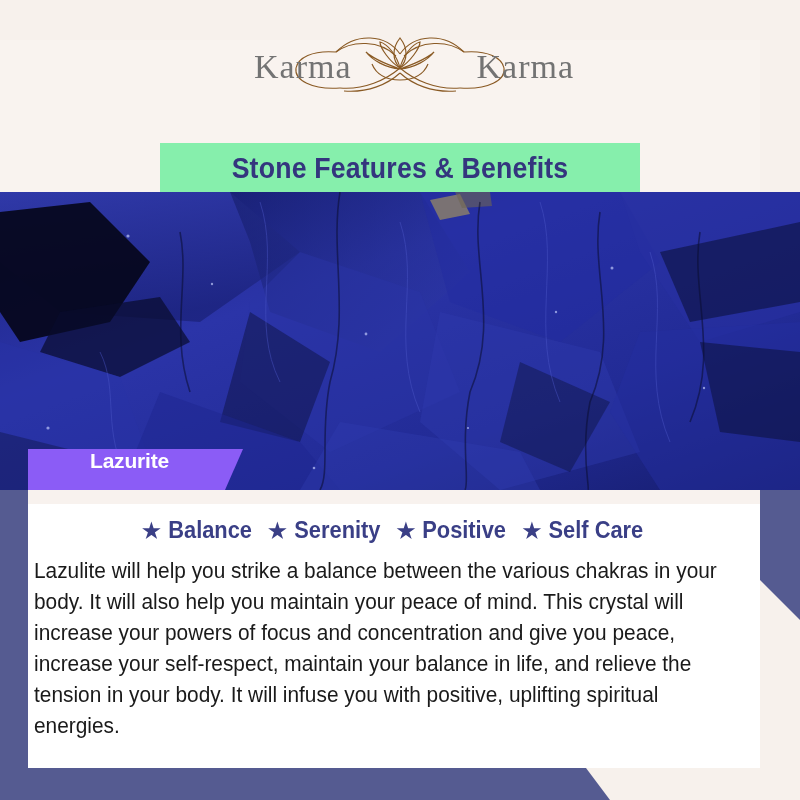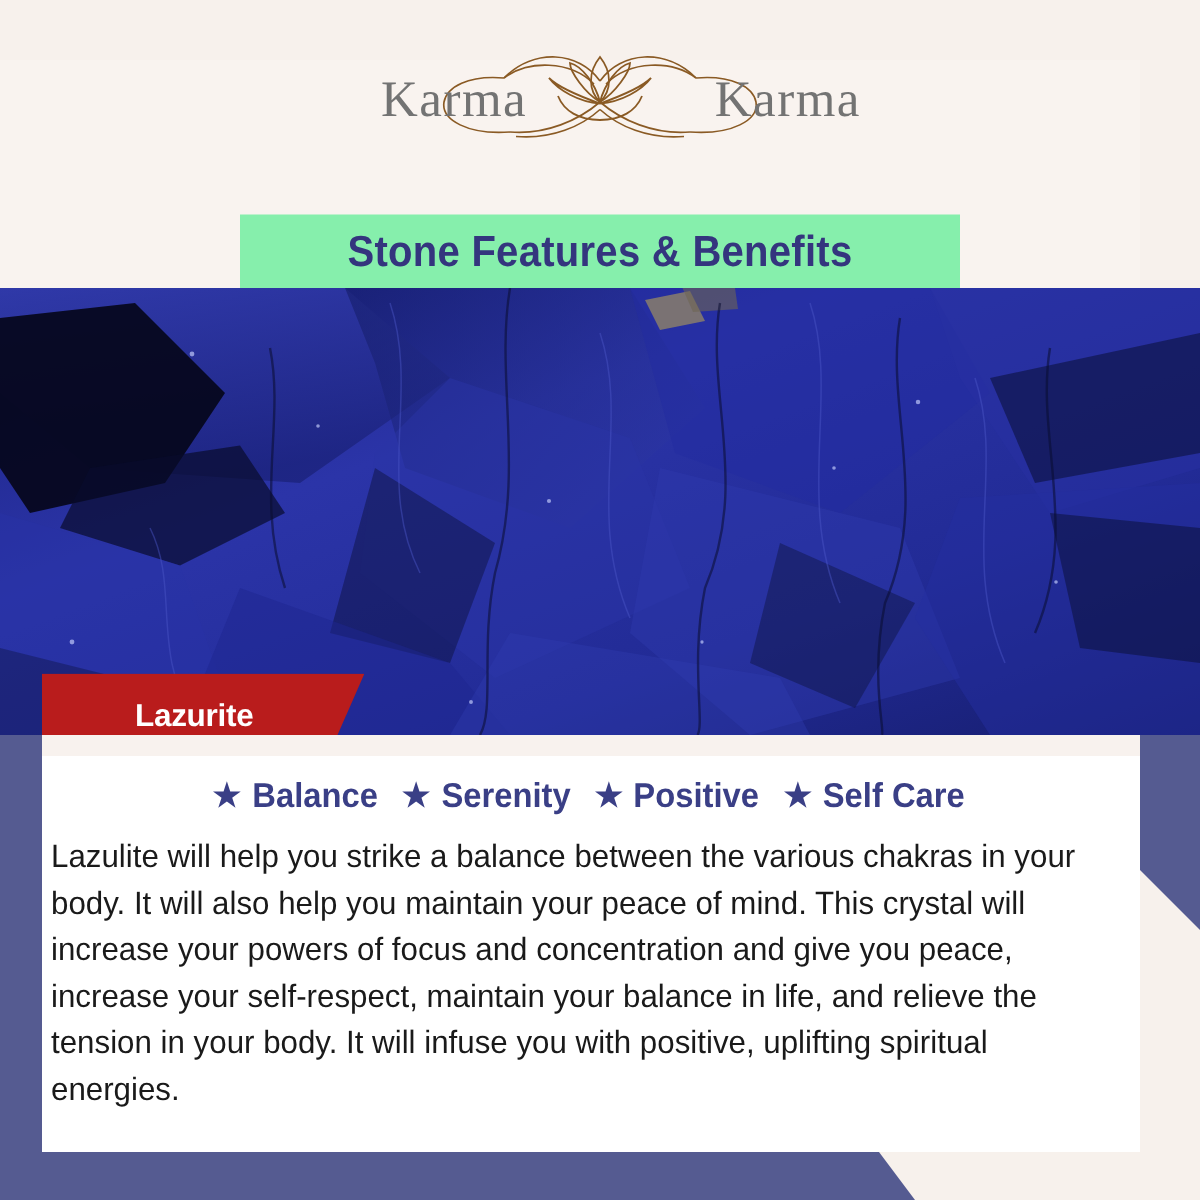--- a/index.html
+++ b/index.html
@@ -78,23 +78,23 @@
   
   .hero{
     position:absolute;top:192px;left:0;width:800px;height:298px;
     overflow:hidden;background:#1B1F68;
   }
   .hero-svg{display:block;width:800px;height:298px;}
 
   
   .stone-tab{
     position:absolute;top:449px;left:28px;width:215px;height:41px;
-    background:#b91c1c;
+    background:#8b5cf6;
     clip-path:polygon(0 0,215px 0,197px 41px,0 41px);
-    display:flex;align-items:flex-end;
+    display:flex;align-items:flex-start;
   }
   .stone-tab-label{
     margin-left:62px;
     font-family:"Liberation Sans",sans-serif;
     font-size:21px;font-weight:bold;color:#FFFFFF;letter-spacing:-0.2px;
   }
 
   
   .content-card{
     position:absolute;top:490px;left:28px;width:732px;height:278px;

